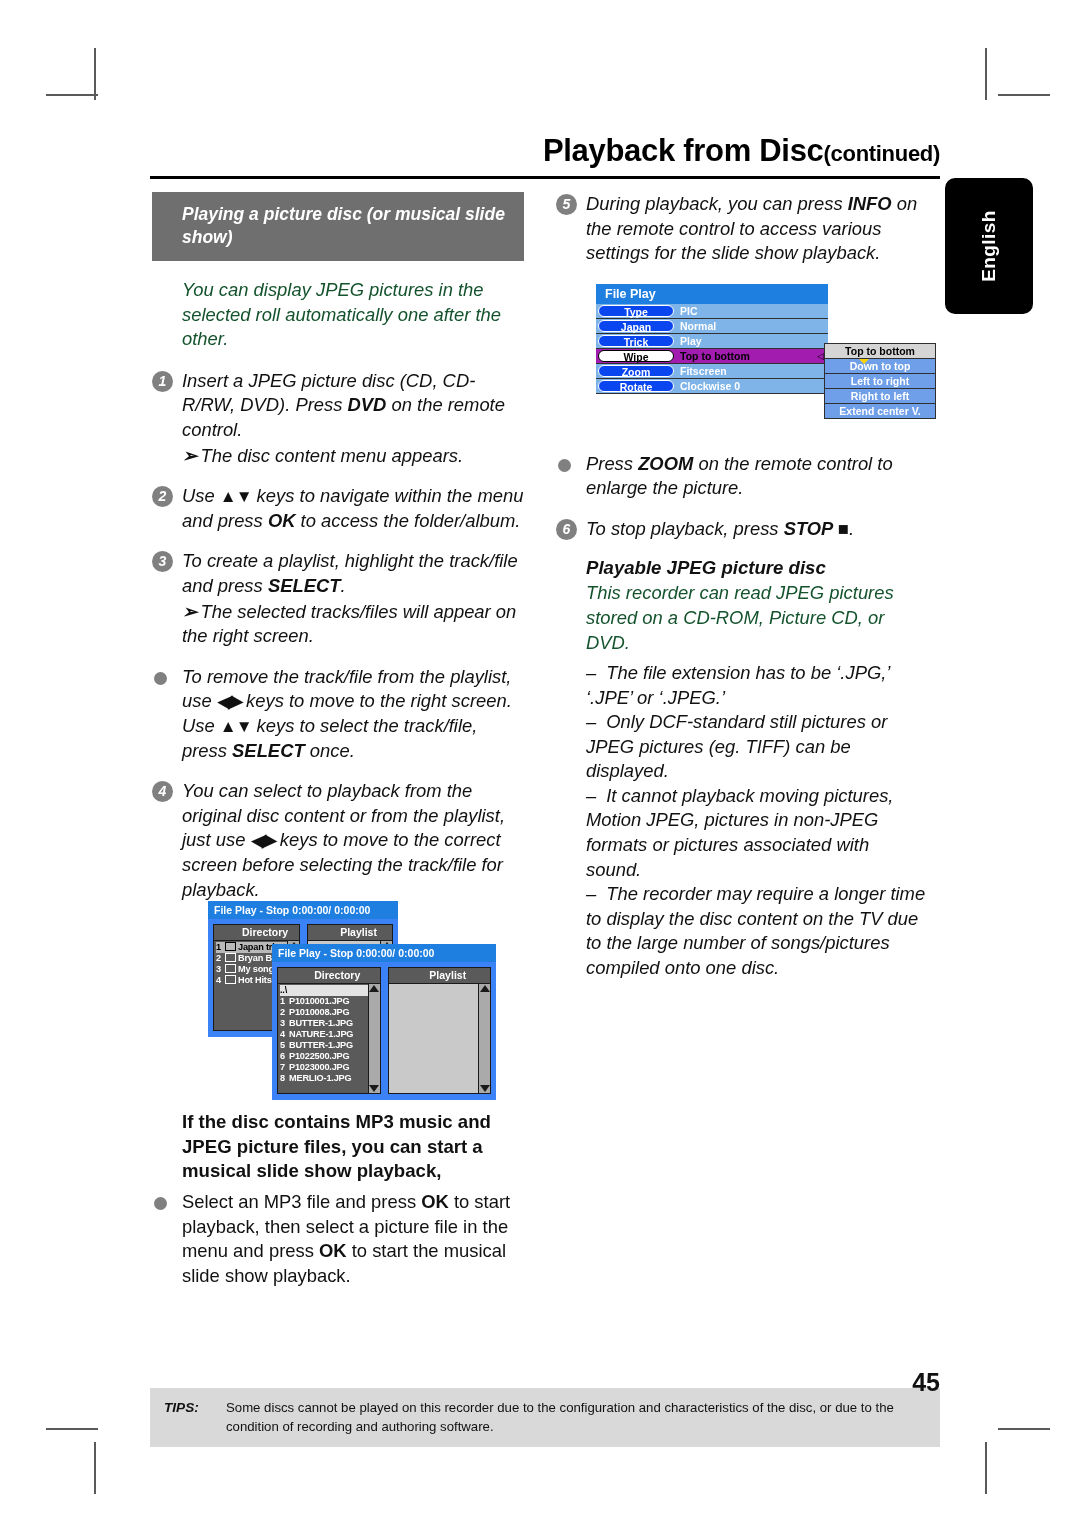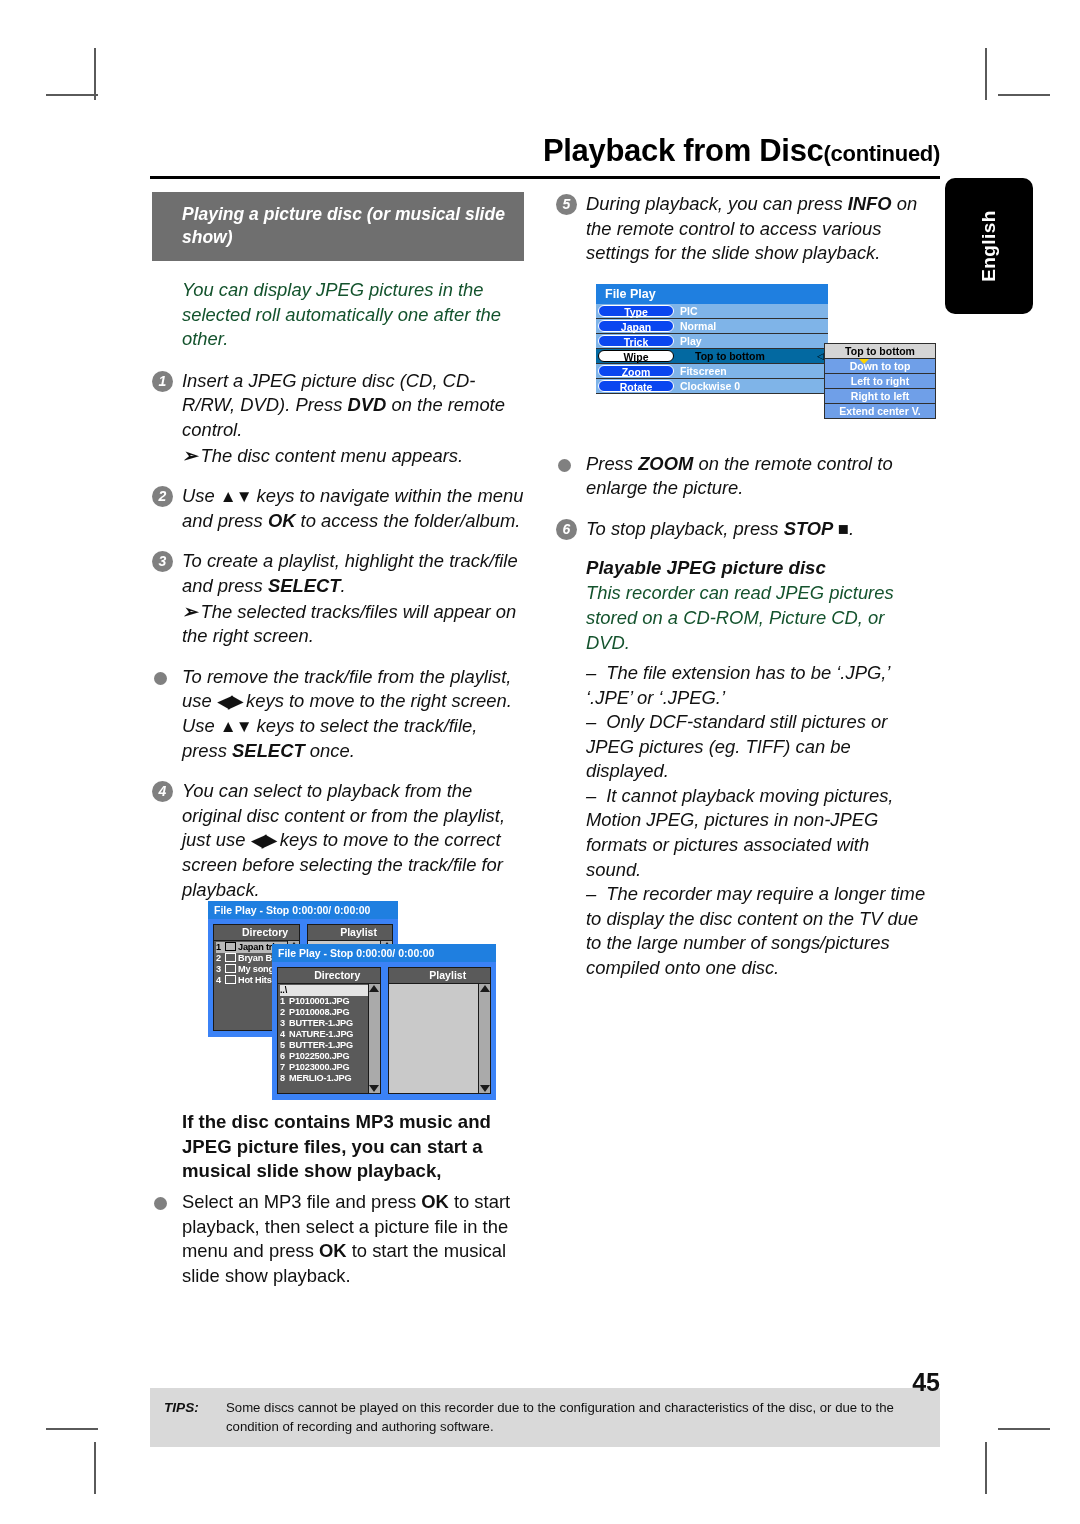--- a/index.html
+++ b/index.html
@@ -129,21 +129,21 @@
     border: 1px solid #ffffff;
     color: #fff; font-size: 10.5px; font-weight: bold;
     text-align: center; line-height: 12px;
     box-sizing: border-box;
   }
   .osd-row.sel .osd-pill { background: #ffffff; color: #000; border-color:#000; }
   .osd-val {
     color: #ffffff; font-size: 10.5px; font-weight: bold;
     padding-left: 4px; flex: 1;
   }
-  .osd-row.sel { background: #0369a1; gap: 15px; }
+  .osd-row.sel { background: #a21caf; }
   .osd-row.sel .osd-val { color: #000; }
   .osd-caret { font-size: 9px; color: #000; padding-right: 4px; }
 
   
   #osd-submenu {
     left: 824px; top: 343px; width: 110px;
     border: 1px solid #2f2f2f; background: #2f2f2f;
   }
   .sub-item {
     background: #6f9fe8; color: #ffffff;

